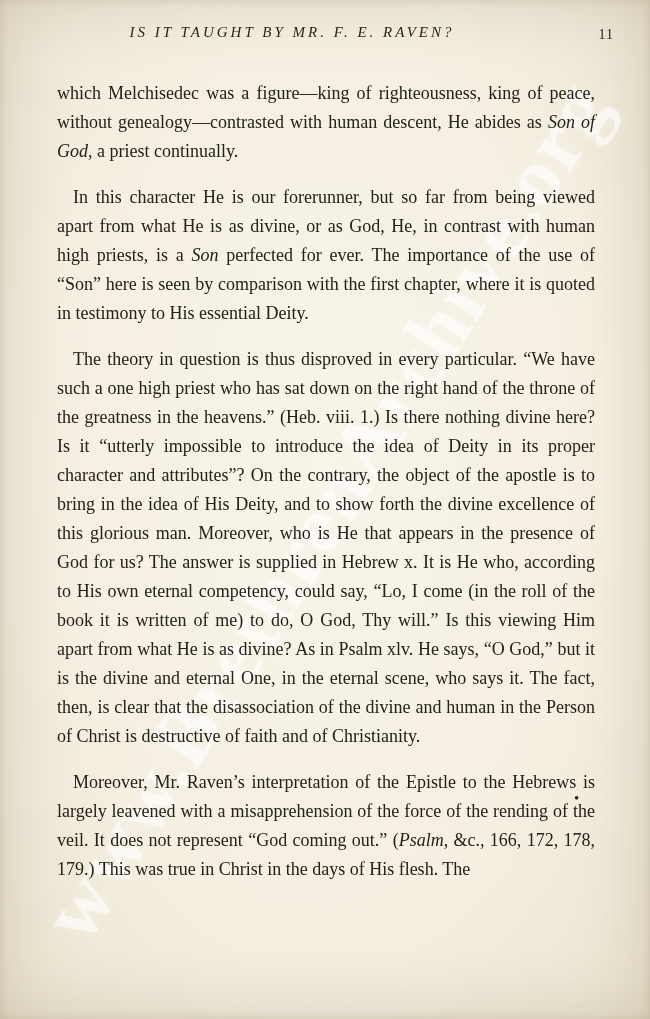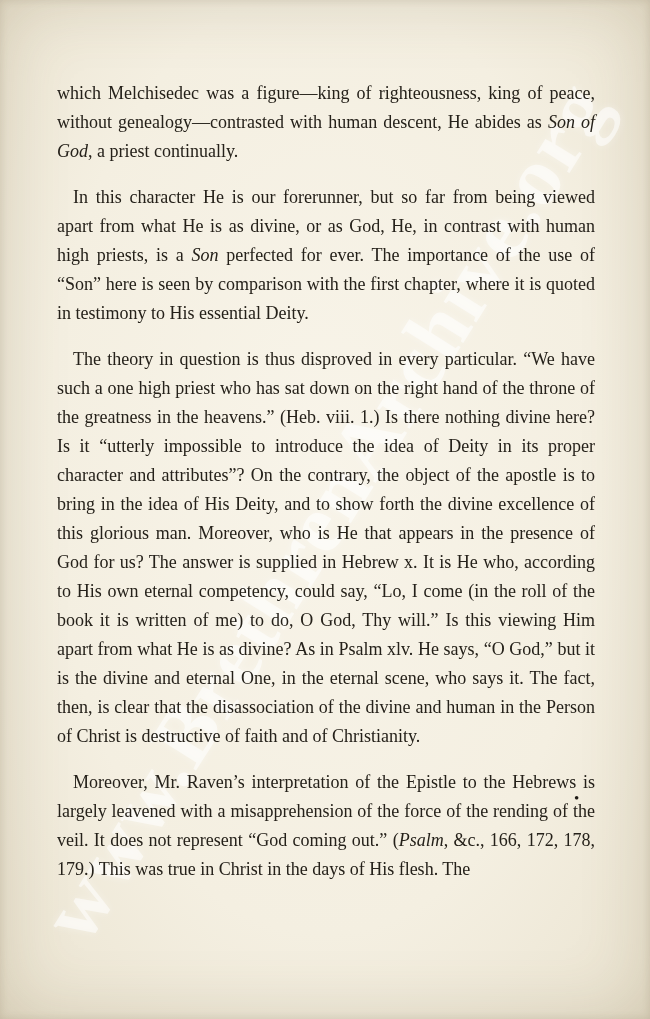--- a/index.html
+++ b/index.html
@@ -70,20 +70,24 @@
     color:#1d1914;
   }
 </style>
 </head>
 <body>
 
 <div class="page">
 
   <div class="watermark">www.BrethrenArchive.org</div>
 
+  <div class="header">
+    <span class="header-title">IS IT TAUGHT BY MR. F. E. RAVEN?</span>
+    <span class="page-num">11</span>
+  </div>
 
   <div class="body-text">
       <p class="para"><span>which Melchisedec was a figure—king of righteousness, king of peace, without genealogy—contrasted with human descent, He abides as </span><span class="italic">Son of God</span><span>, a priest continually.</span></p>
       <p class="para indent"><span>In this character He is our forerunner, but so far from being viewed apart from what He is as divine, or as God, He, in contrast with human high priests, is a </span><span class="italic">Son</span><span> perfected for ever. The importance of the use of “Son” here is seen by comparison with the first chapter, where it is quoted in testimony to His essential Deity.</span></p>
       <p class="para indent"><span>The theory in question is thus disproved in every particular. “We have such a one high priest who has sat down on the right hand of the throne of the greatness in the heavens.” (Heb. viii. 1.) Is there nothing divine here? Is it “utterly impossible to introduce the idea of Deity in its proper character and attributes”? On the contrary, the object of the apostle is to bring in the idea of His Deity, and to show forth the divine excellence of this glorious man. Moreover, who is He that appears in the presence of God for us? The answer is supplied in Hebrew x. It is He who, according to His own eternal competency, could say, “Lo, I come (in the roll of the book it is written of me) to do, O God, Thy will.” Is this viewing Him apart from what He is as divine? As in Psalm xlv. He says, “O God,” but it is the divine and eternal One, in the eternal scene, who says it. The fact, then, is clear that the disassociation of the divine and human in the Person of Christ is destructive of faith and of Christianity.</span></p>
       <p class="para indent"><span>Moreover, Mr. Raven’s interpretation of the Epistle to the Hebrews is largely leavened with a misapprehension of the force of the rending of the veil. It does not represent “God coming out.” (</span><span class="italic">Psalm</span><span>, &amp;c., 166, 172, 178, 179.) This was true in Christ in the days of His flesh. The</span></p>
     </div>
 
   <span class="ink-dot">•</span>
 

